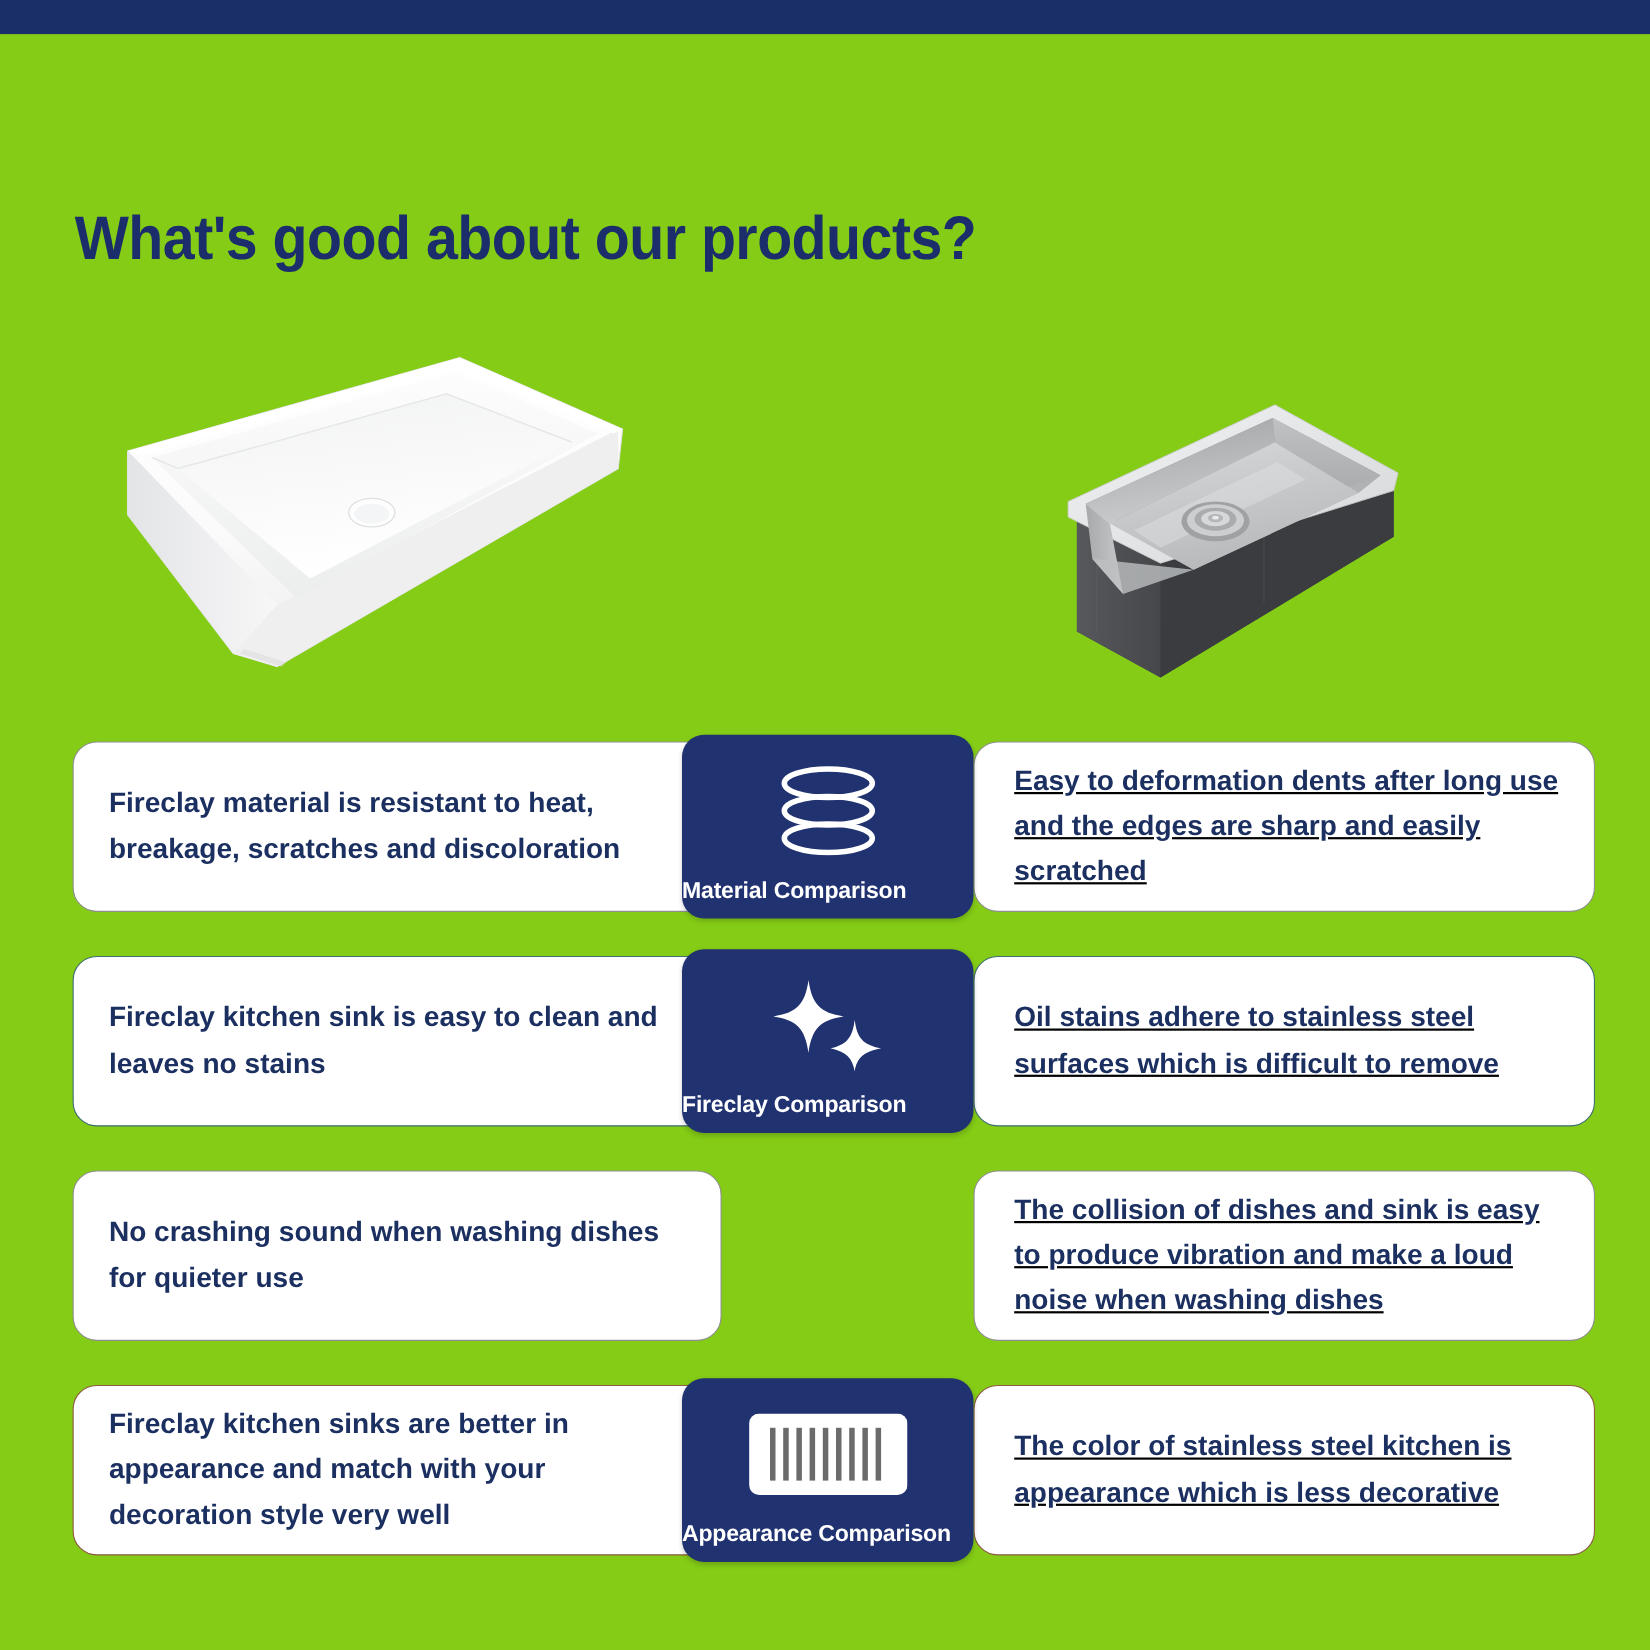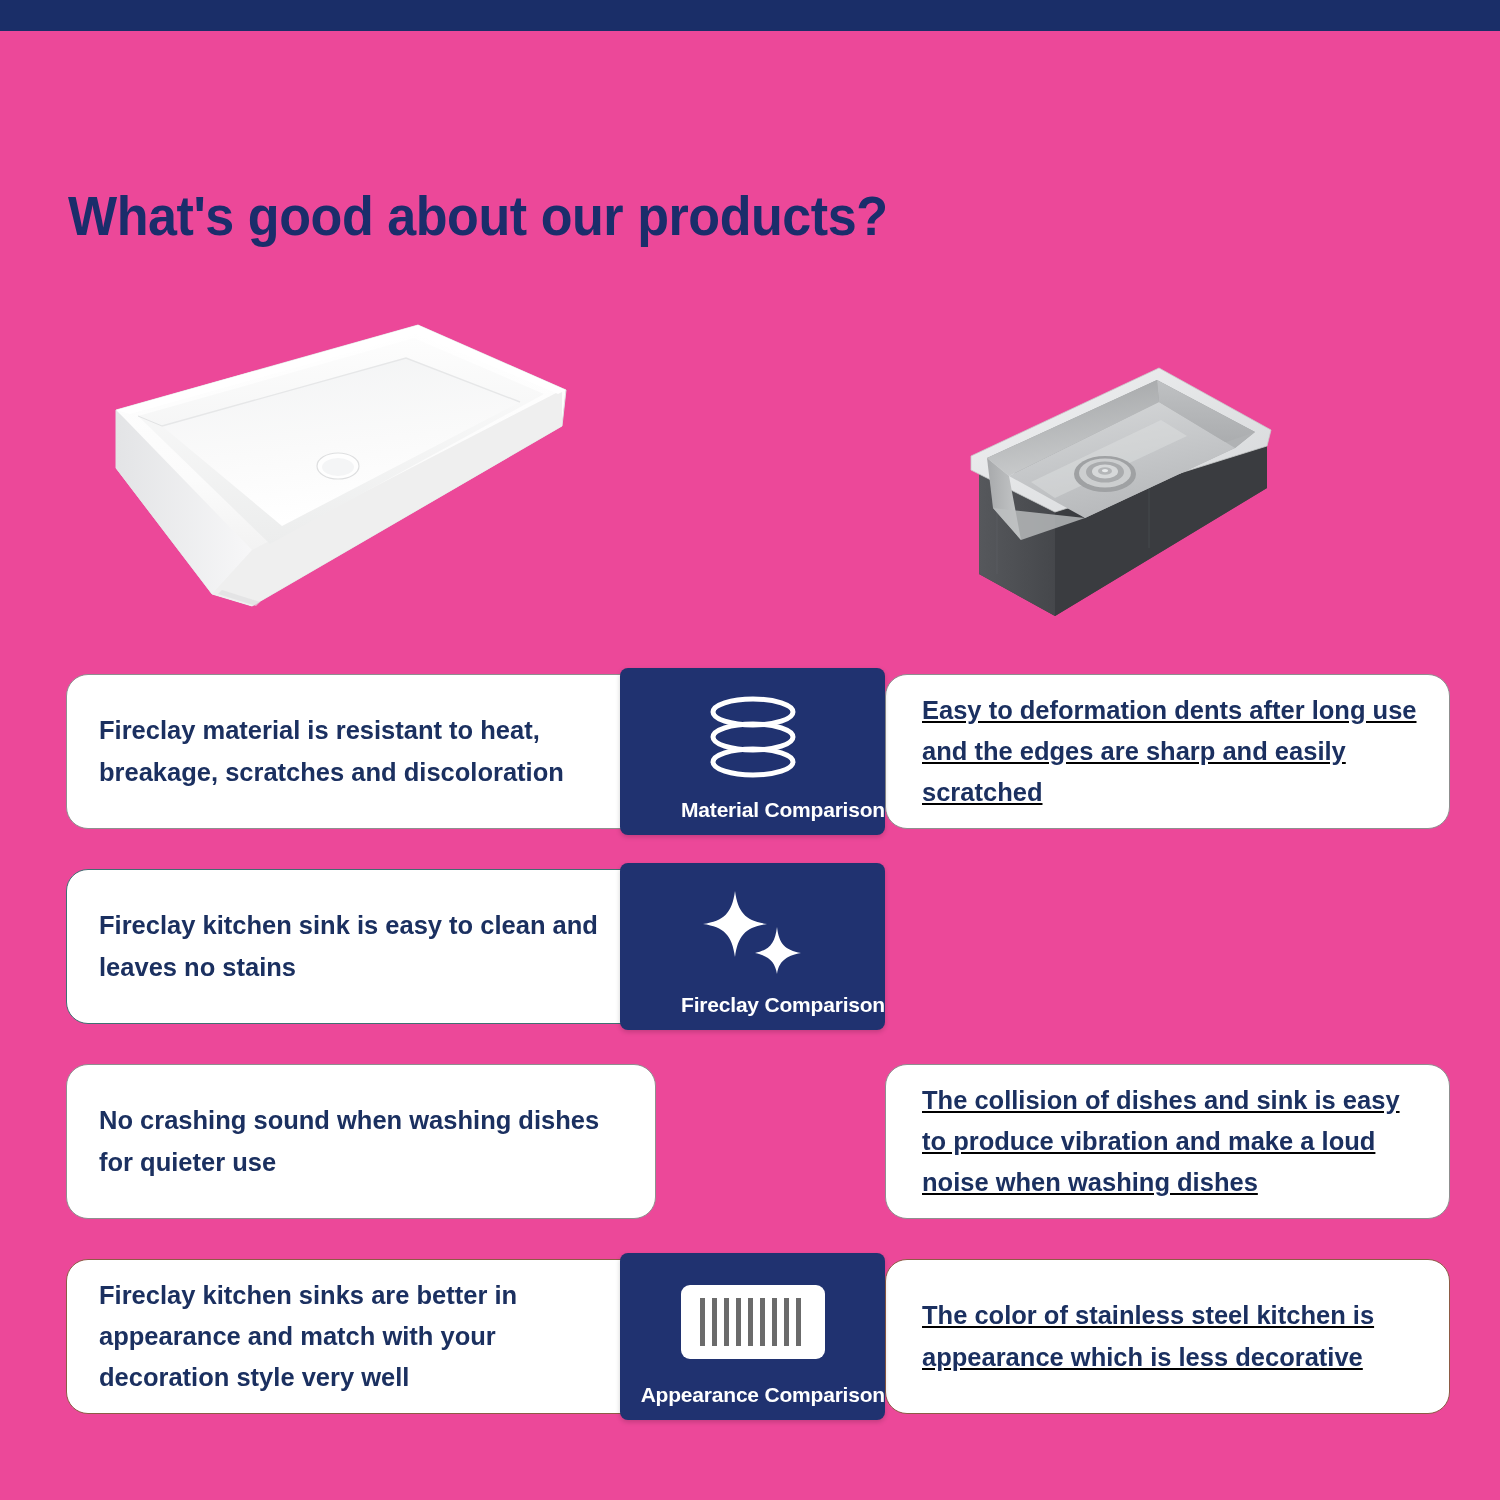--- a/index.html
+++ b/index.html
@@ -10,21 +10,21 @@
     height: 1500px;
     background: #ffffff;
     font-family: "Liberation Sans", "DejaVu Sans", sans-serif;
     overflow: hidden;
   }
 
   #page {
     position: relative;
     width: 1500px;
     height: 1500px;
-    background: #ec4899;
+    background: #84cc16;
   }
 
   
   .top-bar {
     position: absolute;
     left: 0; top: 0;
     width: 1500px;
     height: 31px;
     background: #1a2e68;
   }
@@ -115,26 +115,26 @@
   .row-4 .card { border-color: #8d5b45; }
 
   
   .badge {
     position: absolute;
     left: 620px;
     top: 0;
     width: 265px;
     height: 167px;
     background: #203270;
-    border-radius: 8px;
+    border-radius: 20px;
     z-index: 5;
     box-shadow: 0 2px 5px rgba(0,0,0,0.18);
     display: flex;
     flex-direction: column;
-    align-items: flex-end;
+    align-items: flex-start;
     justify-content: flex-start;
   }
 
   .badge-icon {
     flex: 1 1 auto;
     display: flex;
     align-items: center;
     justify-content: center;
     width: 100%;
     padding-top: 8px;
@@ -302,20 +302,23 @@
       <div class="badge">
         <div class="badge-icon">
           <svg width="112" height="86" viewBox="0 0 112 86" xmlns="http://www.w3.org/2000/svg">
             <path d="M 38 2 C 41 24 49 32 70 35 C 49 38 41 46 38 68 C 35 46 27 38 6 35 C 27 32 35 24 38 2 Z" fill="#ffffff"></path>
             <path d="M 80 38 C 82 55 88 61 104 64 C 88 67 82 73 80 85 C 78 73 72 67 58 64 C 72 61 78 55 80 38 Z" fill="#ffffff"></path>
           </svg>
         </div>
         <div class="badge-label">Fireclay Comparison</div>
       </div>
 
+      <div class="card card-right">
+        <div class="card-text">Oil stains adhere to stainless steel surfaces which is difficult to remove</div>
+      </div>
     </div>
 
     <div class="row row-3">
       <div class="card card-left">
         <div class="card-text">No crashing sound when washing dishes for quieter use</div>
       </div>
 
 
       <div class="card card-right">
         <div class="card-text">The collision of dishes and sink is easy to produce vibration and make a loud noise when washing dishes</div>

